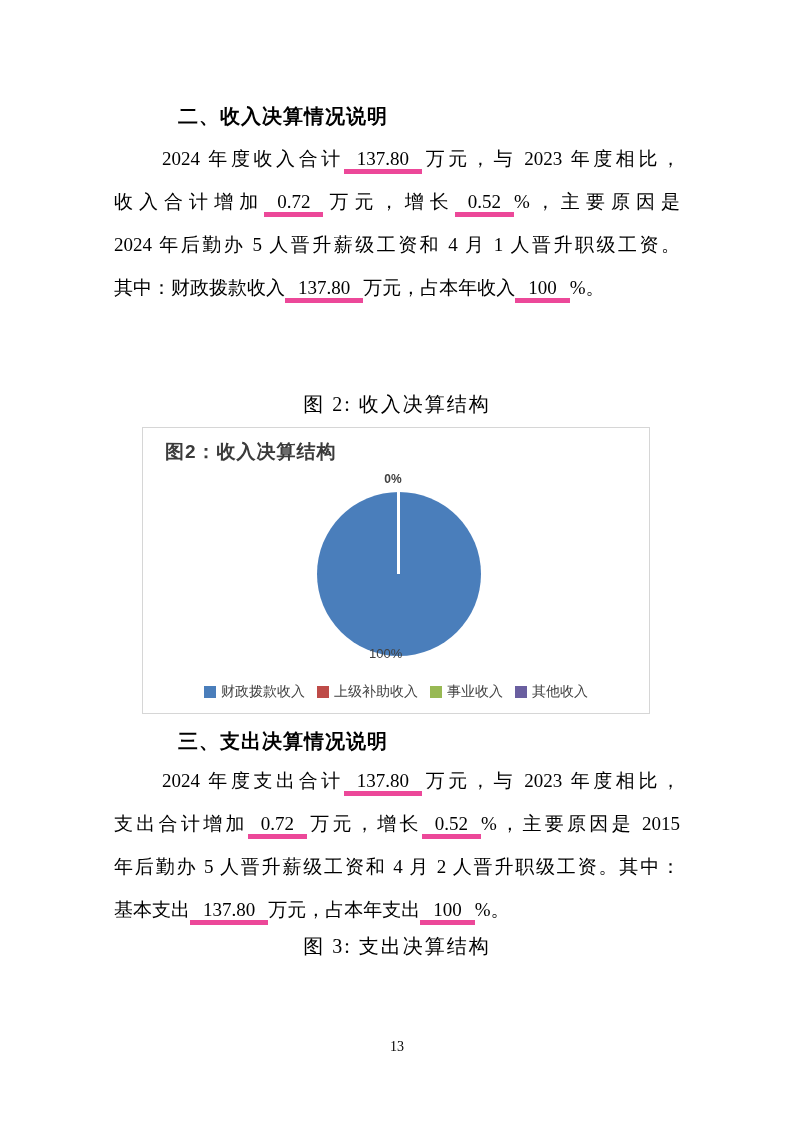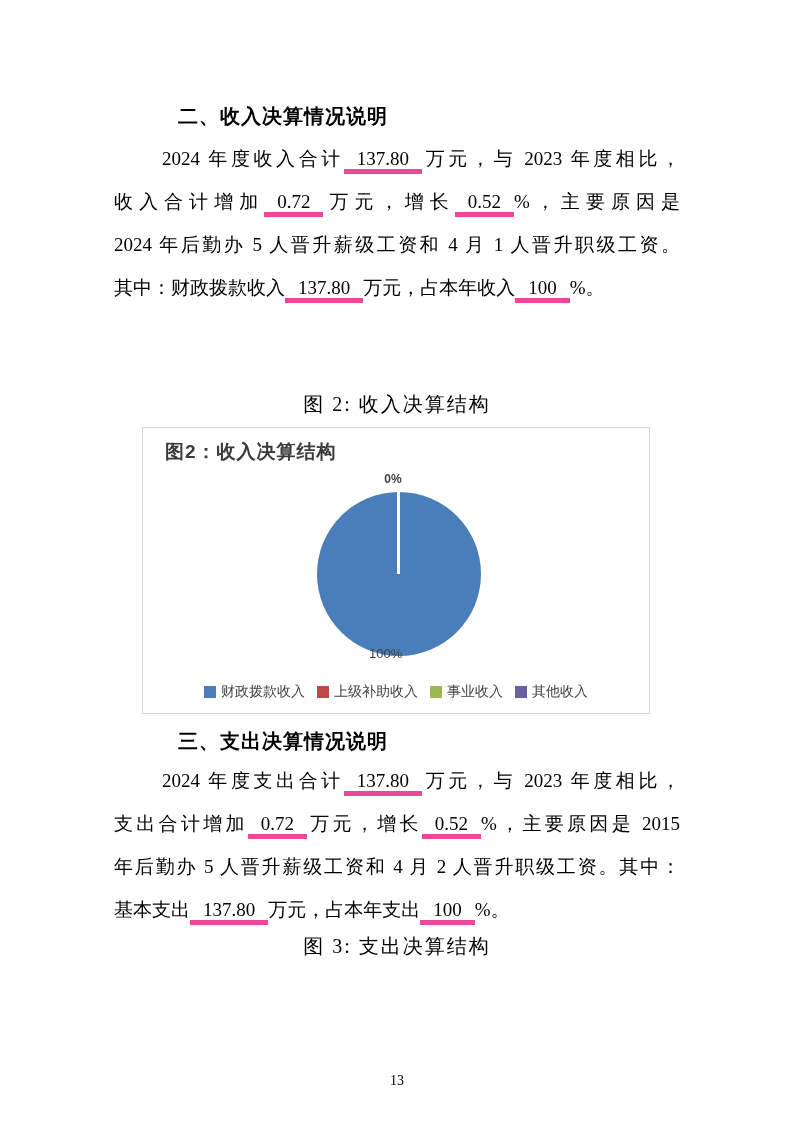--- a/index.html
+++ b/index.html
@@ -138,21 +138,20 @@
     display: inline-block;
   }
   .page-number {
     position: absolute;
     left: 0;
     top: 1039px;
     width: 794px;
     text-align: center;
     font-size: 14px;
     color: #000000;
-    margin-top: 34px;
   }
 </style>
 </head>
 <body>
 
 <div class="page">
 
   <div class="heading" style="top: 103px;">二、收入决算情况说明</div>
 
   <div class="para" style="top: 137px;">

